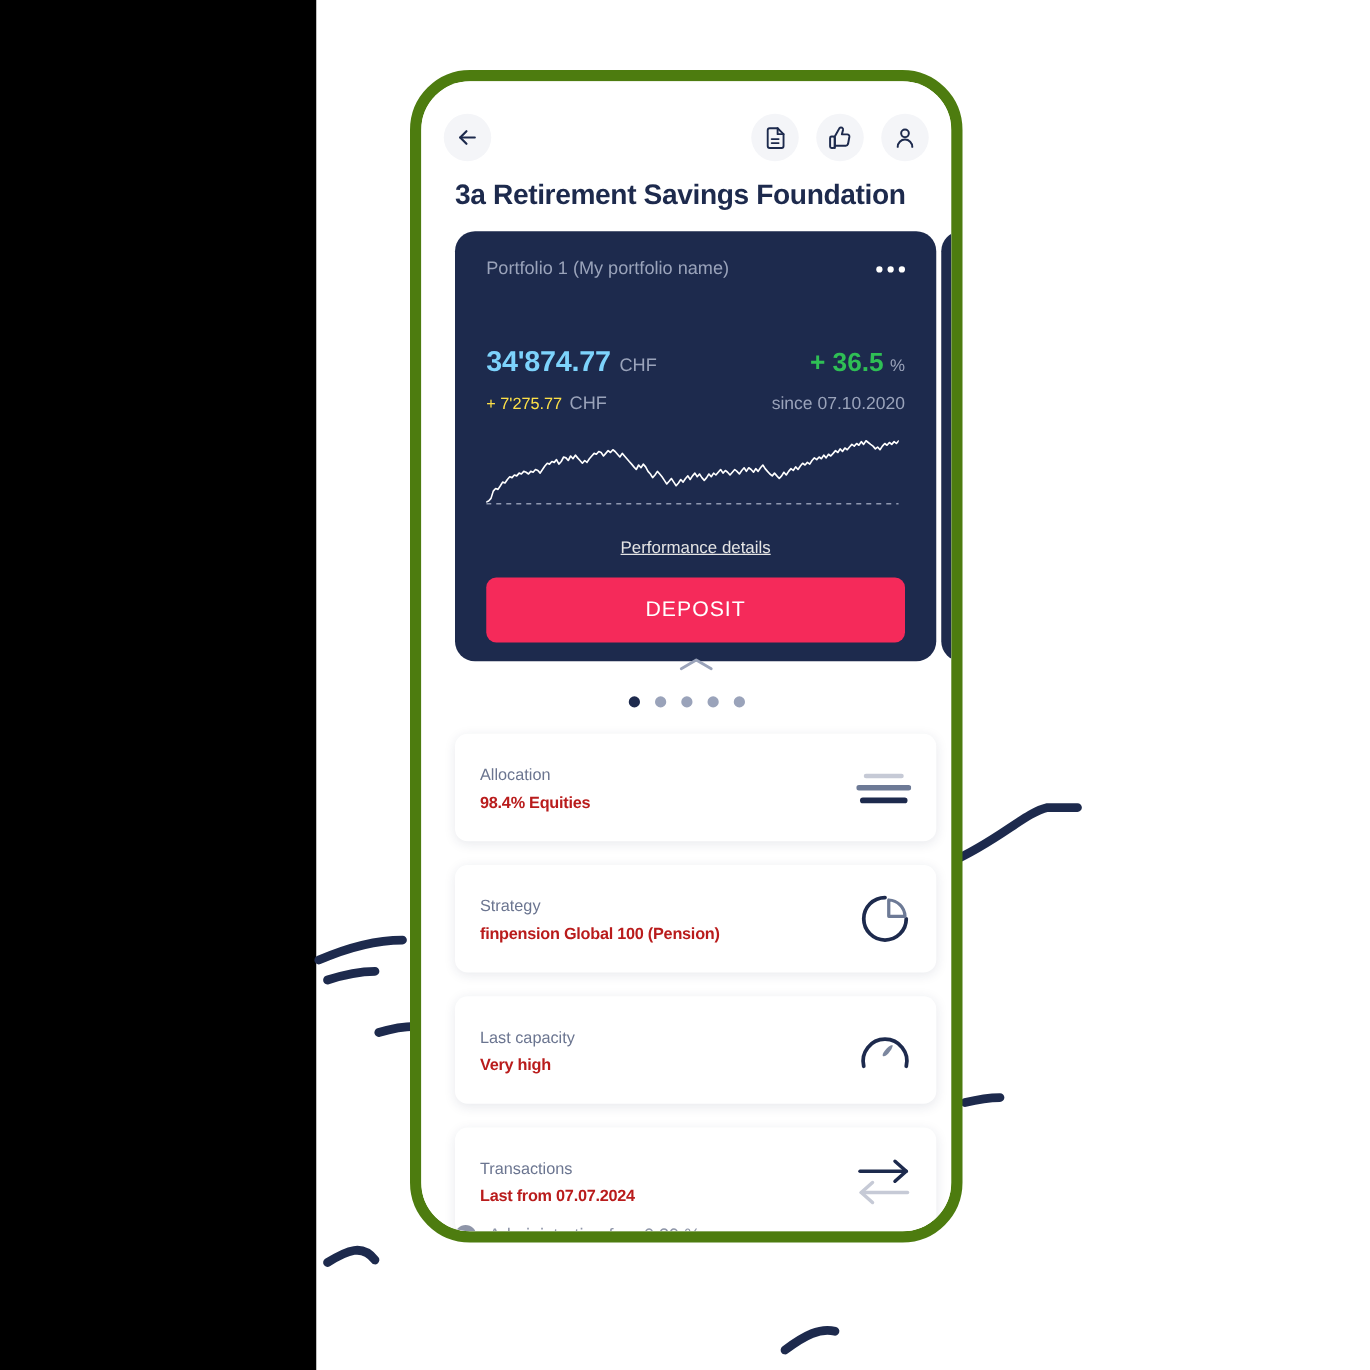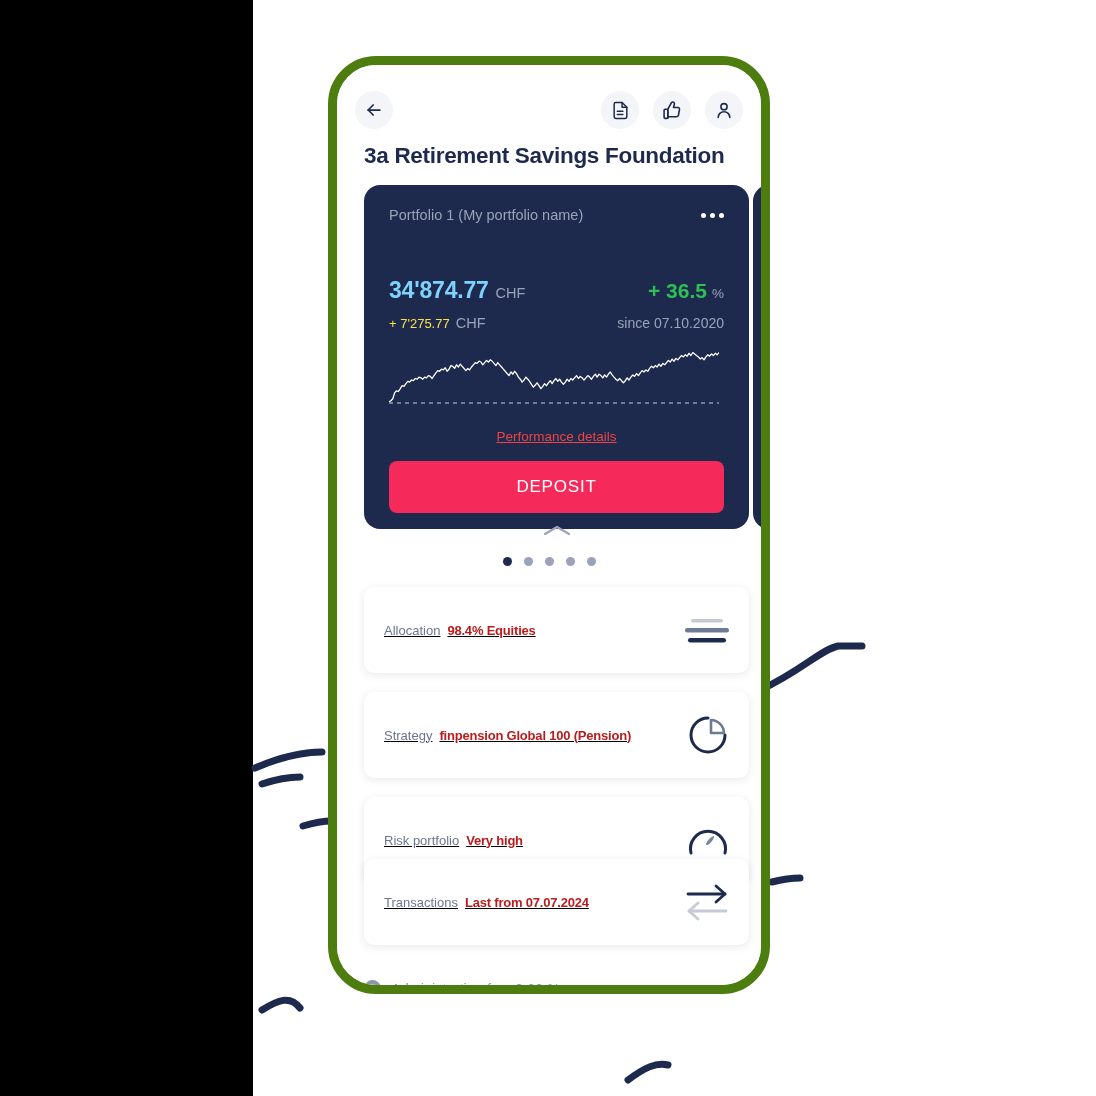--- a/index.html
+++ b/index.html
@@ -81,21 +81,21 @@
 
   .pf-row3 { display: flex; align-items: baseline; margin-top: 11px; }
   .pf-gain { font-size: 13px; color: #fde047; }
   .pf-gain-cur { font-size: 14.5px; color: #9aa3ba; margin-left: 6px; }
   .pf-since { margin-left: auto; font-size: 14px; color: #9aa3ba; }
 
   .pf-chart { margin-top: 16px; width: 330px; height: 62px; }
 
   .perf-link {
     display: block; text-align: center; margin-top: 16px;
-    font-size: 13.5px; color: #ef4444; text-decoration: underline;
+    font-size: 13.5px; color: #e5e5e5; text-decoration: underline;
   }
 
   .deposit-btn {
     display: block; margin: 17px auto 0 auto;
     width: 335px; height: 52px;
     background: #f52a5a; border: none; border-radius: 8px;
     color: #ffffff; font-size: 17px; font-weight: normal;
     letter-spacing: 0.8px; cursor: pointer;
     font-family: "Liberation Sans", sans-serif;
   }
@@ -109,21 +109,21 @@
   .pager span { width: 9px; height: 9px; border-radius: 50%; background: #9aa3ba; display: block; }
   .pager span.active { background: #1d2a4d; }
 
   
   .info-card {
     position: absolute; left: 27px; width: 385px; height: 86px;
     background: #ffffff; border-radius: 10px;
     box-shadow: 0 2px 9px rgba(29,42,77,0.10);
     padding: 17px 20px; display: flex; align-items: center;
   }
-  .ic-text { display: flex; flex-direction: row; gap: 7px; text-decoration: underline; }
+  .ic-text { display: flex; flex-direction: column; gap: 7px; }
   .ic-label { font-size: 13px; color: #6a7governance; }
   .ic-label { font-size: 13px; color: #6b7590; }
   .ic-value { font-size: 13px; font-weight: bold; color: #b91c1c; letter-spacing: -0.2px; }
   .ic-icon { margin-left: auto; display: flex; align-items: center; justify-content: center; }
 
   .footnote {
     position: absolute; left: 27px; top: 915px;
     display: flex; align-items: center; gap: 10px;
     font-size: 14.5px; color: #8e95a8;
   }
@@ -253,32 +253,32 @@
         <div class="ic-icon">
           <svg width="42" height="42" viewBox="0 0 42 42" fill="none">
             <path d="M21 4 A17 17 0 1 0 38 21" stroke="#1d2a4d" stroke-width="3" stroke-linecap="round"></path>
             <path d="M24 6 L24 19 L37 19 A13.5 13.5 0 0 0 24 6 Z" stroke="#6d7a96" stroke-width="2.6" stroke-linejoin="round"></path>
           </svg>
         </div>
       </div>
 
       <div class="info-card" style="top:732px">
         <div class="ic-text">
-          <span class="ic-label">Risk portfolio</span>
+          <span class="ic-label">Last capacity</span>
           <span class="ic-value">Very high</span>
         </div>
         <div class="ic-icon">
           <svg width="42" height="38" viewBox="0 0 42 38" fill="none">
             <path d="M4 32 A17.5 17.5 0 1 1 38 32" stroke="#1d2a4d" stroke-width="3" stroke-linecap="round"></path>
             <path d="M27 15 C28 17, 22 25, 19.5 24 C17.5 23, 23 15.5, 27 15 Z" fill="#7c879f"></path>
           </svg>
         </div>
       </div>
 
-      <div class="info-card" style="top:794px">
+      <div class="info-card" style="top:837px">
         <div class="ic-text">
           <span class="ic-label">Transactions</span>
           <span class="ic-value">Last from 07.07.2024</span>
         </div>
         <div class="ic-icon">
           <svg width="44" height="40" viewBox="0 0 44 40" fill="none" stroke-linecap="round" stroke-linejoin="round">
             <g stroke="#1d2a4d" stroke-width="2.8">
               <line x1="3" y1="12" x2="40" y2="12"></line>
                 <polyline points="31,4 40,12 31,20"></polyline>
             </g>

